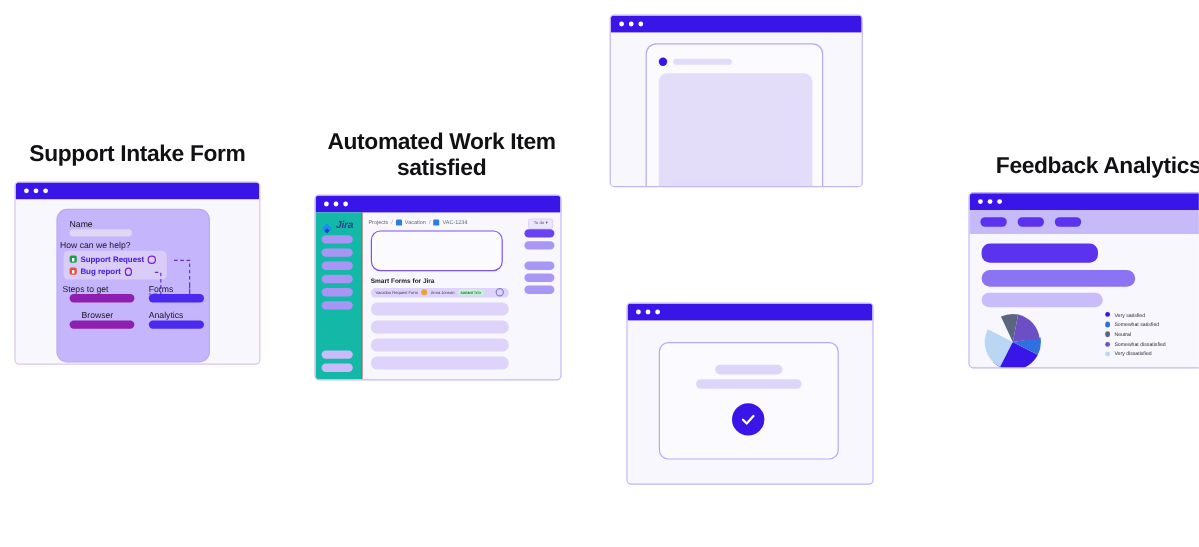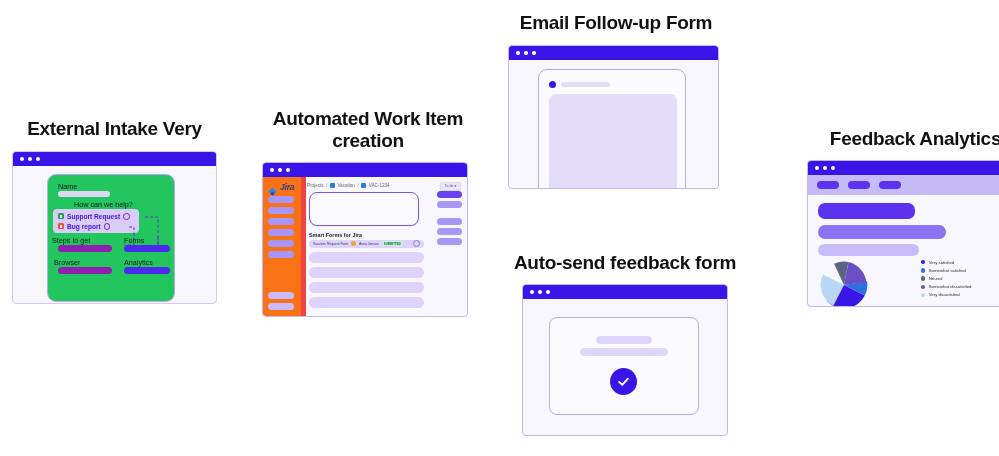--- a/index.html
+++ b/index.html
@@ -24,43 +24,43 @@
   }
   .dot{width:4px;height:4px;border-radius:50%;background:#ffffff;}
   .win-body{position:relative;width:100%;height:calc(100% - 14px);}
 
   
   #p1{left:12px;top:118px;width:205px;}
   #p1 .panel-title{font-size:19px;margin:0 0 11px 0;}
   #p1 .win{width:205px;height:153px;border-color:#d9c6ee;}
   .form-card{
     position:absolute;left:34px;top:8px;width:128px;height:128px;
-    border:1px solid #b9a9f2;border-radius:9px;background:#22c55e;
+    border:1px solid #b9a9f2;border-radius:9px;background:#c4b5fd;
     box-sizing:border-box;
   }
   .f-label{position:absolute;font-size:7.2px;color:#18181f;font-weight:500;}
   .f-bar{position:absolute;border-radius:6px;}
   .chipbox{
     position:absolute;left:5px;top:34px;width:86px;height:24px;
     background:#d9ccf7;border-radius:4px;
   }
   .chip{position:absolute;display:flex;align-items:center;gap:3px;font-size:6.6px;
         font-weight:bold;color:#4318e8;white-space:nowrap;}
   .sq{width:6px;height:6px;border-radius:1.5px;display:inline-block;position:relative;}
   .sq::after{content:"";position:absolute;left:1.6px;top:1.6px;width:2.8px;height:2.8px;
              background:#fff;border-radius:0.5px;}
   .ring{width:4.6px;height:4.6px;border:1.2px solid #7a1fd0;border-radius:50%;
         display:inline-block;background:transparent;}
 
   
   #p2{left:262px;top:108px;width:212px;}
   #p2 .panel-title{font-size:19px;margin:0 0 10px 0;}
   #p2 .win{width:206px;height:155px;}
-  .jira-nav{position:absolute;left:0;top:0;width:38px;height:100%;background:#f97316;
-            border-right:5px solid #ef4444;font-style:italic;}
+  .jira-nav{position:absolute;left:0;top:0;width:38px;height:100%;background:#14b8a6;
+            border-right:1px solid #ef4444;font-style:italic;}
   .jira-logo{display:flex;align-items:center;gap:3px;padding:5px 0 0 5px;}
   .jira-logo-mark{width:9px;height:9px;position:relative;}
   .jira-word{font-size:8.5px;font-weight:bold;color:#2a3f8f;letter-spacing:-0.2px;}
   .nav-pill{width:26px;height:7px;border-radius:4px;background:#a895f5;margin:4px 0 0 5px;}
   .nav-pill.pale{background:#c9bbfa;}
   .jira-main{position:absolute;left:38px;top:0;right:0;height:100%;}
   .crumbs{display:flex;align-items:center;gap:2.5px;padding:6px 0 0 6px;font-size:4.6px;
           color:#6b6b7b;white-space:nowrap;}
   .crumb-ico{width:5px;height:5px;border-radius:1px;background:#2a7de1;}
   .crumb-sep{color:#9a9aac;}
@@ -111,34 +111,34 @@
   .an-bar{position:absolute;border-radius:7px;}
   .pie-wrap{position:absolute;left:10px;top:84px;width:52px;height:52px;}
   .legend{position:absolute;left:113px;top:85px;display:flex;flex-direction:column;gap:3.1px;}
   .lg-item{display:flex;align-items:center;gap:3.5px;font-size:4.3px;color:#2c2c3c;white-space:nowrap;}
   .lg-dot{width:4.2px;height:4.2px;border-radius:50%;flex:none;}
 </style>
 </head>
 <body>
 
 <div class="panel" id="p1">
-  <div class="panel-title">External Intake Very</div>
+  <div class="panel-title">Support Intake Form</div>
   <div class="win">
     <div class="win-bar">
       <span class="dot"></span>
       <span class="dot"></span>
       <span class="dot"></span>
     </div>
     <div class="win-body">
       <div class="form-card">
 
         <span class="f-label" style="left:10px;top:7px;">Name</span>
         <span class="f-bar" style="left:10px;top:16px;width:52px;height:6px;background:#ded7f5;"></span>
 
-        <span class="f-label" style="left:26px;top:25px;">How can we help?</span>
+        <span class="f-label" style="left:2px;top:25px;">How can we help?</span>
 
         <div class="chipbox">
           <span class="chip" style="left:5px;top:4px;">
             <span class="sq" style="background:#1f9d55;"></span>
             <span>Support Request</span>
             <span class="ring"></span>
           </span>
           <span class="chip" style="left:5px;top:14px;">
             <span class="sq" style="background:#e8503a;"></span>
             <span>Bug report</span>
@@ -151,32 +151,32 @@
           <path d="M 81 52 H 86 V 70 H 76" fill="none" stroke="#6b2fd6" stroke-width="1" stroke-dasharray="3 2.2"></path>
           <path d="M 110 62 V 72" fill="none" stroke="#6b2fd6" stroke-width="1" stroke-dasharray="3 2.2"></path>
         </svg>
 
         <span class="f-label" style="left:4px;top:61px;">Steps to get</span>
         <span class="f-bar" style="left:10px;top:70px;width:54px;height:7px;background:#8e1fb0;"></span>
 
         <span class="f-label" style="left:76px;top:61px;">Forms</span>
         <span class="f-bar" style="left:76px;top:70px;width:46px;height:7px;background:#4a2aee;"></span>
 
-        <span class="f-label" style="left:6px;top:83px;">Browser</span>
+        <span class="f-label" style="left:20px;top:83px;">Browser</span>
         <span class="f-bar" style="left:10px;top:92px;width:54px;height:7px;background:#8e1fb0;"></span>
 
         <span class="f-label" style="left:76px;top:83px;">Analytics</span>
         <span class="f-bar" style="left:76px;top:92px;width:46px;height:7px;background:#4a2aee;"></span>
       </div>
     </div>
   </div>
 </div>
 
 <div class="panel" id="p2">
-  <div class="panel-title">Automated Work Item creation</div>
+  <div class="panel-title">Automated Work Item satisfied</div>
   <div class="win">
     <div class="win-bar">
       <span class="dot"></span>
       <span class="dot"></span>
       <span class="dot"></span>
     </div>
     <div class="win-body">
 
       <div class="jira-nav">
         <div class="jira-logo">
@@ -235,39 +235,37 @@
         <div class="side-pill" style="top:24px;"></div>
         <div class="side-pill" style="top:41px;"></div>
         <div class="side-pill" style="top:51px;"></div>
         <div class="side-pill" style="top:61px;"></div>
       </div>
     </div>
   </div>
 </div>
 
 <div class="panel" id="p3">
-  <div class="panel-title">Email Follow-up Form</div>
   <div class="win">
     <div class="win-bar">
       <span class="dot"></span>
       <span class="dot"></span>
       <span class="dot"></span>
     </div>
     <div class="win-body">
       <div class="mail-card">
         <span class="mail-dot"></span>
         <span class="mail-line"></span>
         <span class="mail-body"></span>
       </div>
     </div>
   </div>
 </div>
 
 <div class="panel" id="p4">
-  <div class="panel-title">Auto-send feedback form</div>
   <div class="win">
     <div class="win-bar">
       <span class="dot"></span>
       <span class="dot"></span>
       <span class="dot"></span>
     </div>
     <div class="win-body">
       <div class="fb-card">
         <span class="fb-l1"></span>
         <span class="fb-l2"></span>

